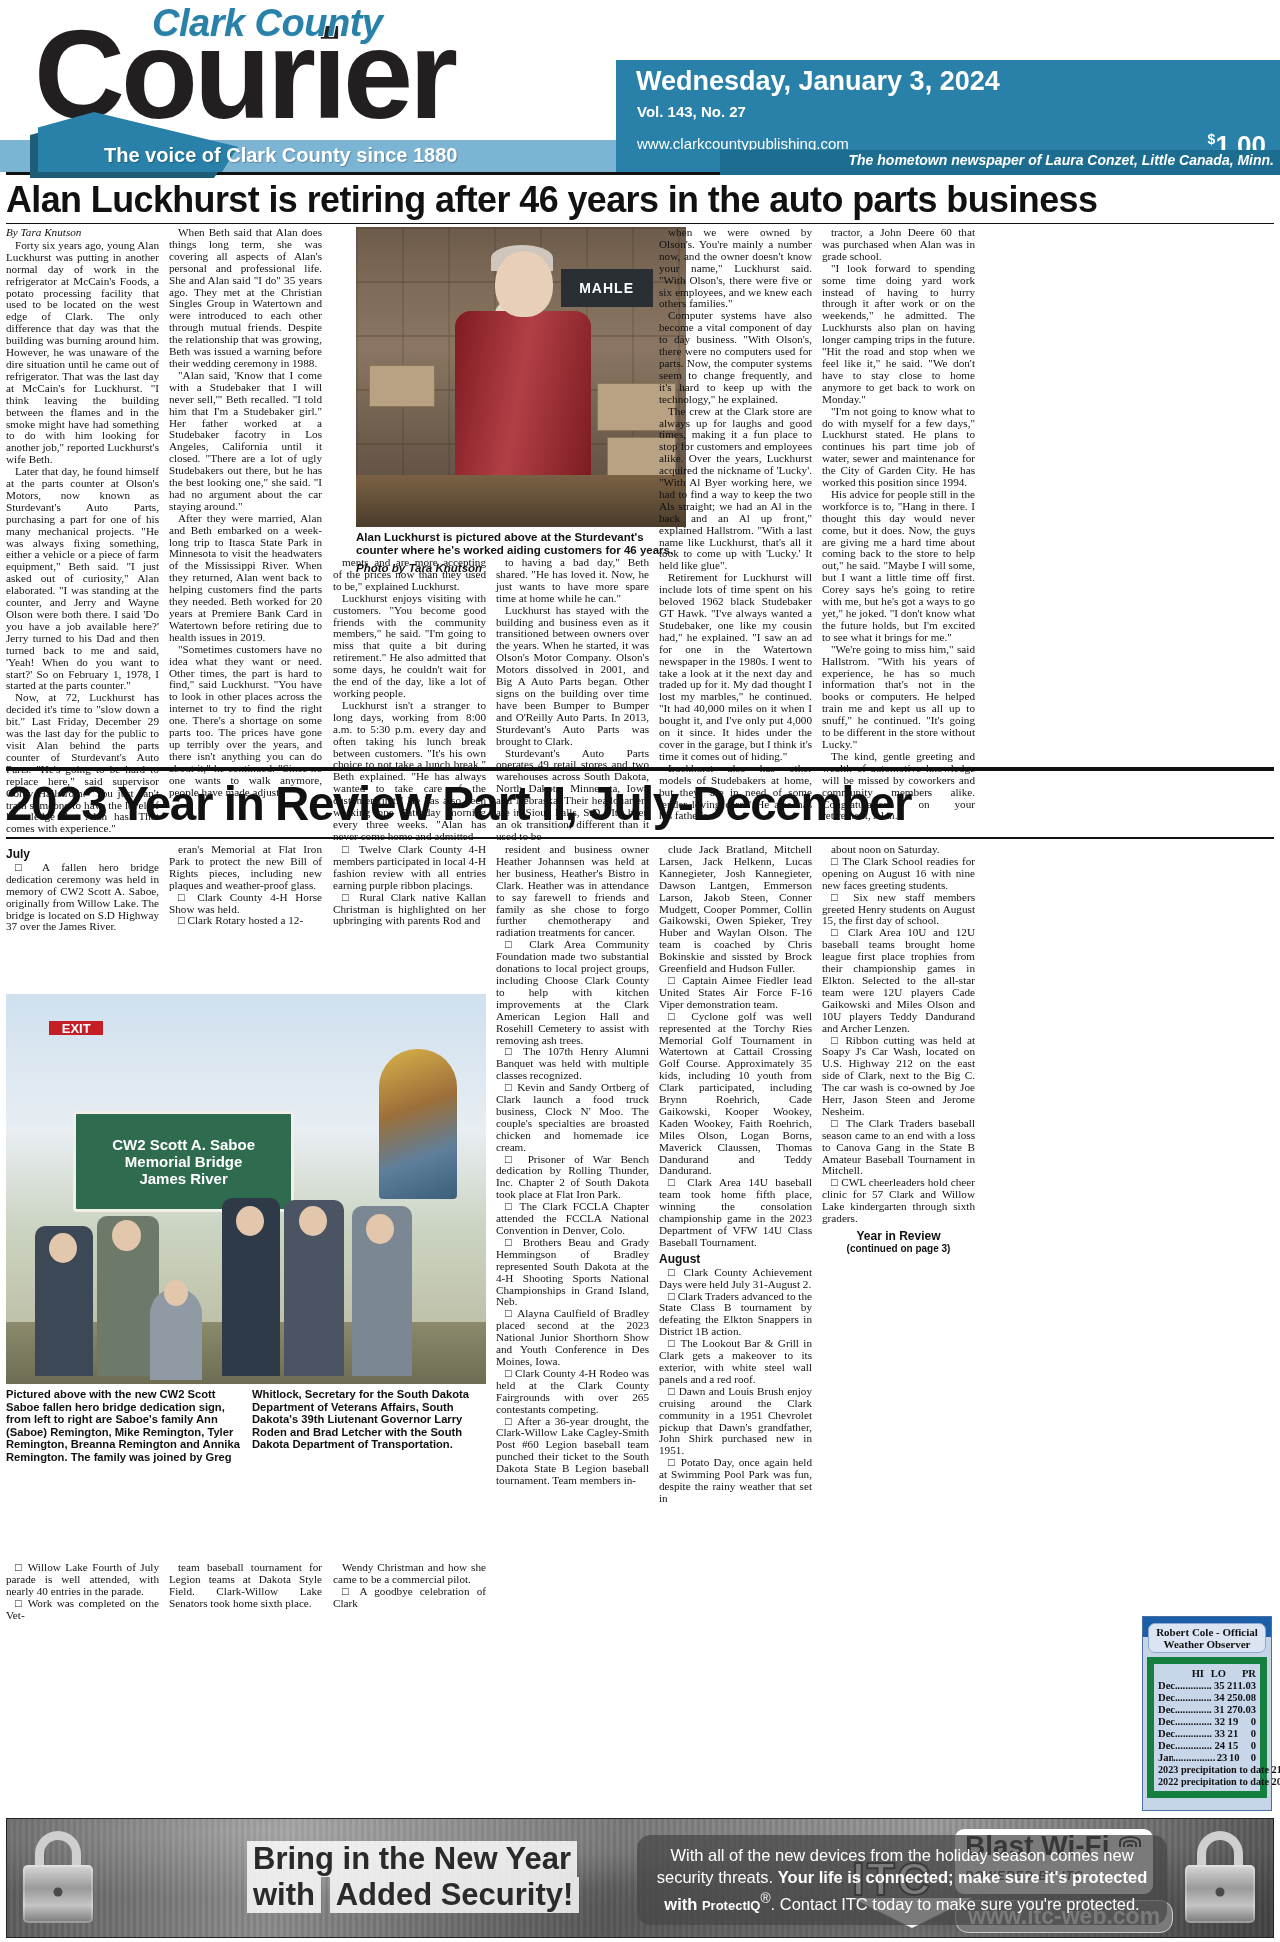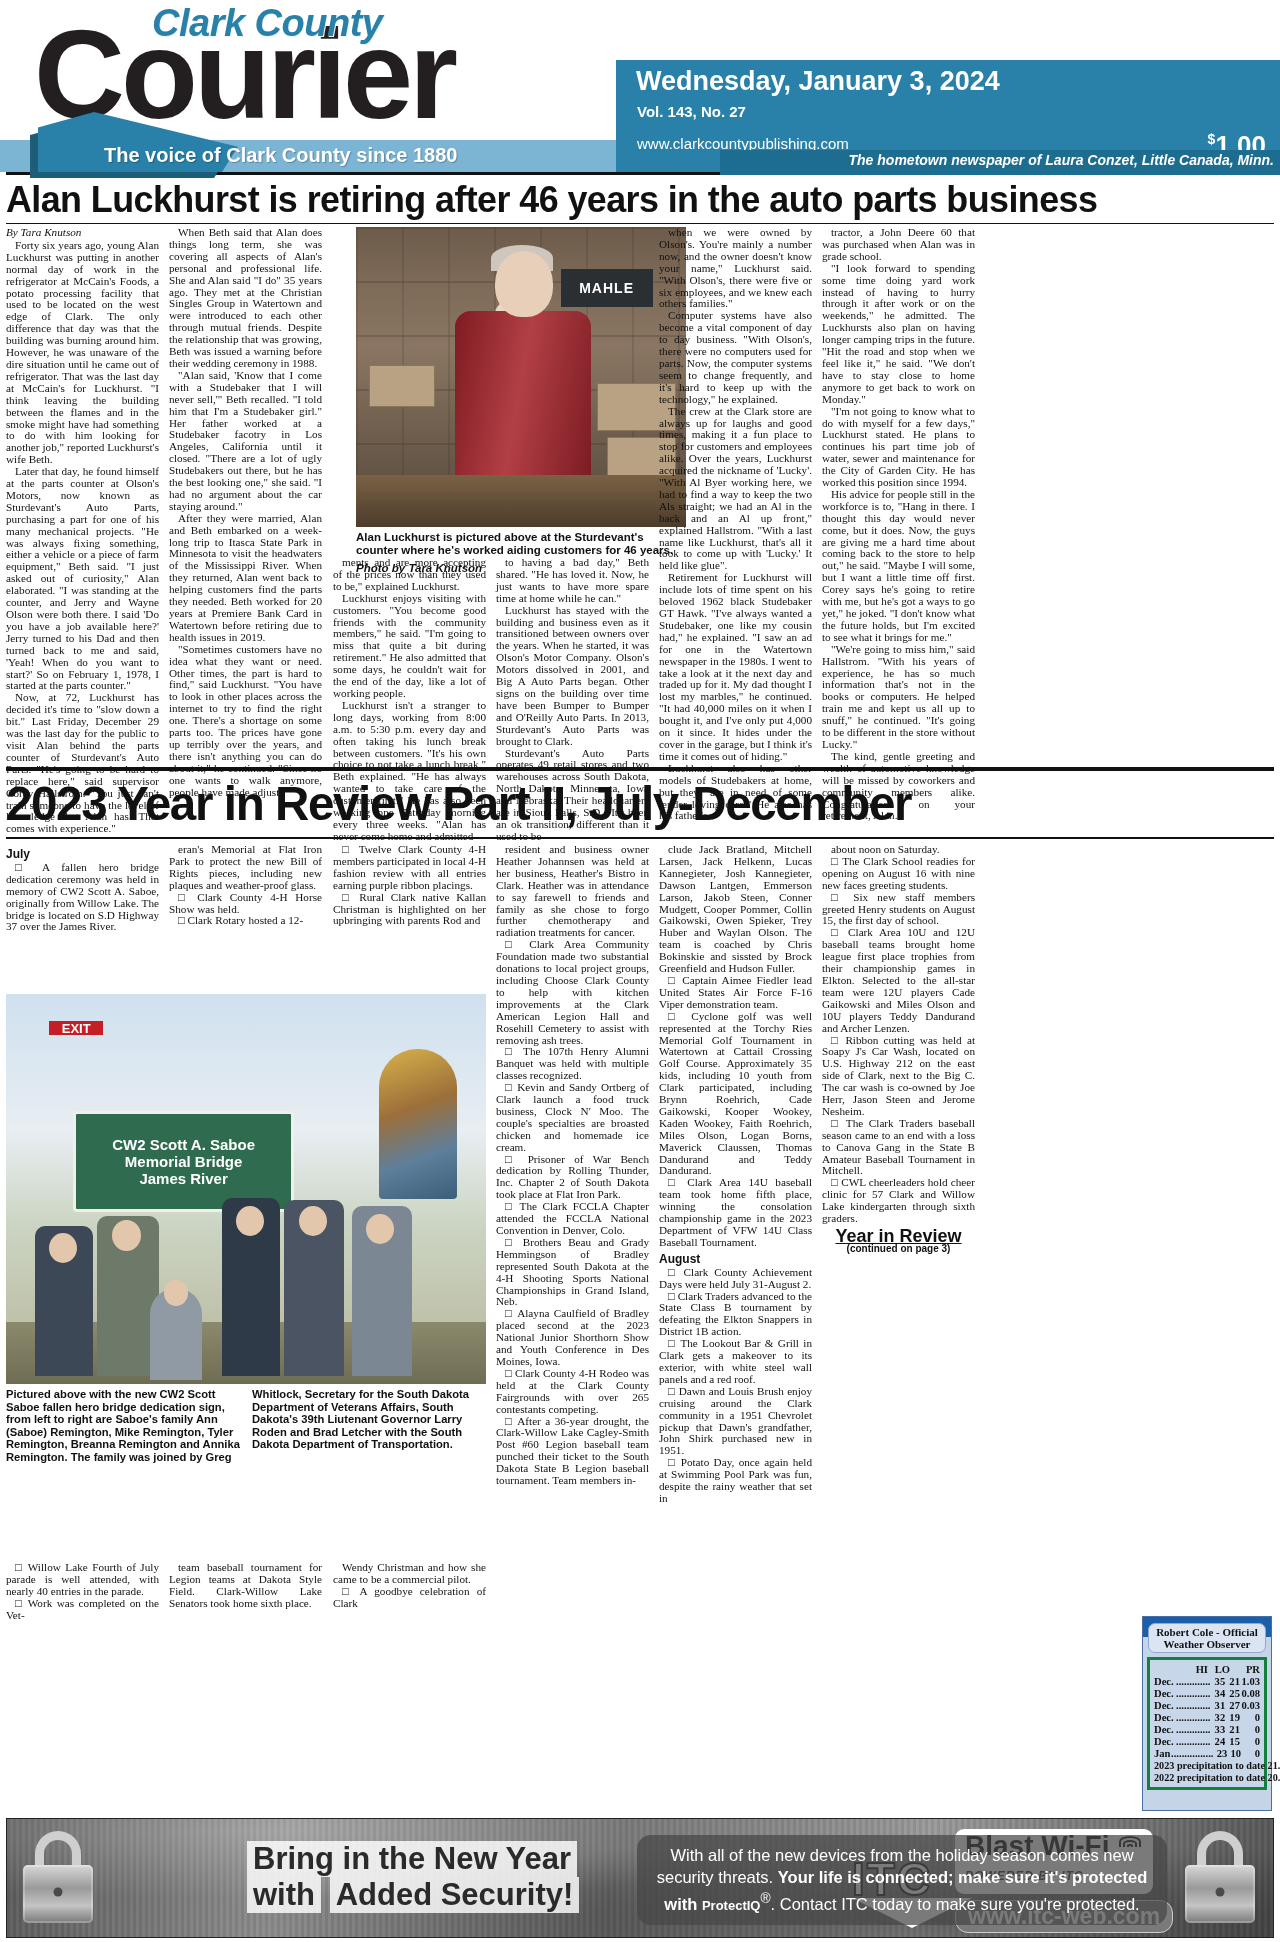--- a/index.html
+++ b/index.html
@@ -198,41 +198,41 @@
   .p2-floor { position:absolute; left:0; bottom:0; width:100%; height:16%; background:linear-gradient(#8c8a6d,#6e6c52); }
   .cap2 {
     font-family:"Liberation Sans", sans-serif;
     font-weight:bold; font-size:11.2px; line-height:12.6px;
     margin-top:4px;
     column-count:2; column-gap:12px; text-align:left;
   }
 
   
   .yir-cont { text-align:center; font-family:"Liberation Sans", sans-serif; margin-top:6px; }
-  .yir-cont .t { font-weight:bold; font-size:18px;text-decoration:underline; }
+  .yir-cont .t { font-weight:bold; font-size:12px; }
   .yir-cont .s { font-size:10px; font-weight:bold; }
 
   
   .weather {
     position:absolute; left:1142px; top:1616px; width:130px; height:195px;
     border:1px solid #4a6fa5; background:#c6d4e8;
   }
   .wx-title {
     background:#1a5fa8; color:#fff; font-family:"Liberation Sans", sans-serif;
     font-weight:bold; font-size:13px; text-align:center; padding:3px 0 2px 0;
     letter-spacing:.5px;
   }
   .wx-sub {
     background:#dbe4f2; border:1px solid #8fa8cc; border-radius:7px;
     margin:-14px 5px 0 5px; position:relative;
     font-family:"Liberation Serif", serif; font-weight:bold; font-size:11px;
     text-align:center; padding:2px 0 2px 0; line-height:12px;
   }
   .wx-body {
-    background:#c8d6ea; border:3px solid #15803d; margin:4px 4px 4px 4px;
+    background:#c8d6ea; border:7px solid #15803d; margin:4px 4px 4px 4px;
     padding:4px 4px 3px 4px; font-family:"Liberation Serif", serif;
     font-size:10.6px; line-height:12px; font-weight:bold;
   }
   .wx-head { display:flex; justify-content:flex-end; gap:0; font-weight:bold; }
   .wx-head span { text-align:right; }
   .wx-row { display:flex; white-space:nowrap; }
   .wx-day { flex:1 1 auto; overflow:hidden; }
   .wx-dots { letter-spacing:0px; }
   .wx-v { width:22px; text-align:right; }
   .wx-pr { width:30px; text-align:right; }

